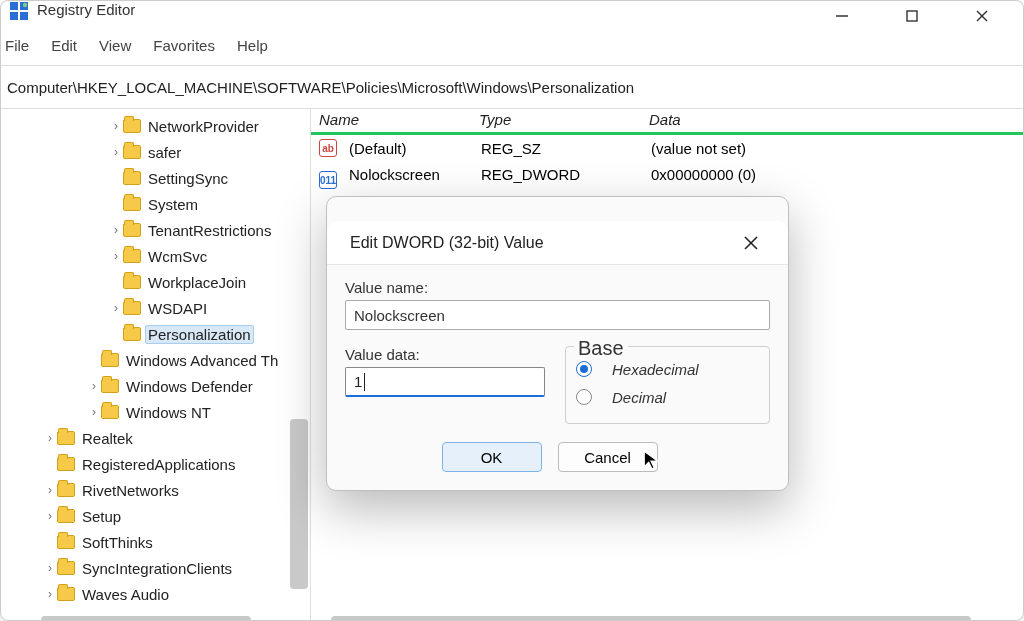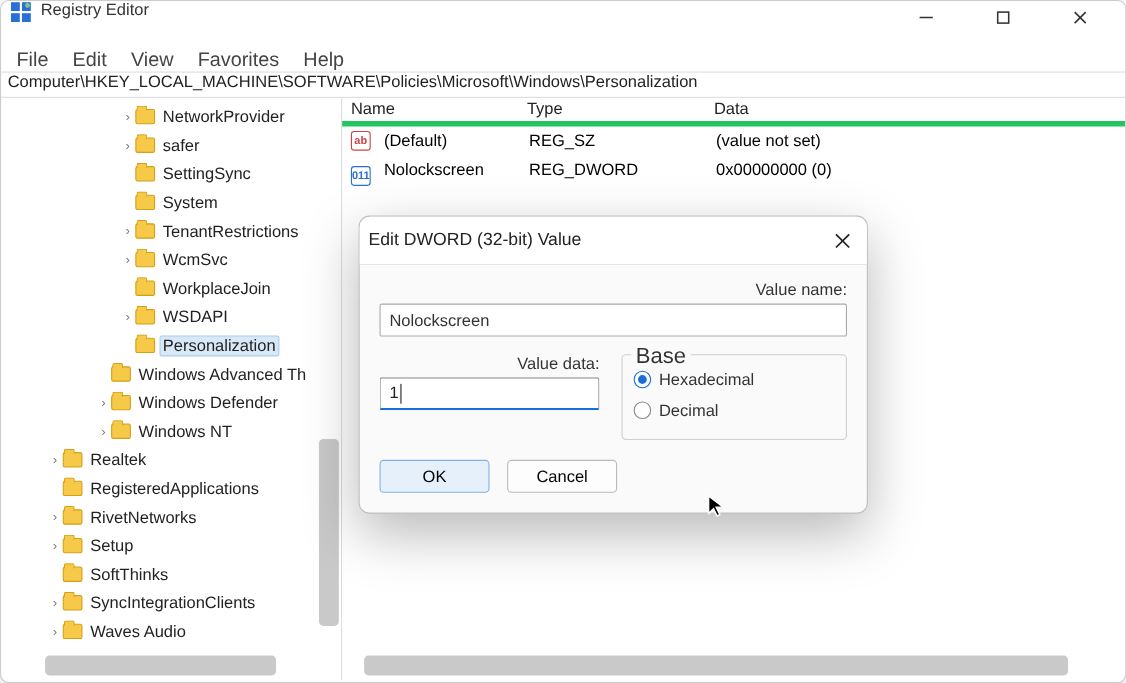--- a/index.html
+++ b/index.html
@@ -8,69 +8,69 @@
     width: 1024px; height: 621px; border: 1px solid #ccc; border-radius: 8px;
     background: #fff; position: relative; overflow: hidden;
     box-shadow: 0 6px 24px rgba(0,0,0,0.15);
   }
   .titlebar { height: 36px; display:flex; padding:0 8px; }
   .titlebar .app-icon { width:20px; height:20px; margin-right:8px; display:flex; align-items:center; justify-content:center; }
   .app-icon svg { width:20px; height:20px; }
   .titlebar .title { color:#333; font-size:15px; flex:0 0 auto; }
   .win-controls { margin-left:auto; display:flex; gap:24px; padding-right:10px; color:#333; }
   .win-btn { width:46px; height:30px; display:flex; align-items:center; justify-content:center; cursor:default; }
-  .menubar { height:28px; display:flex; align-items:flex-end; gap:22px; padding:0 14px; color:#444; font-size:18px; }
-  .addrbar { height:24px; border-top:1px solid #ddd; border-bottom:1px solid #ddd; display:flex; padding:0 6px; font-size:15px; color:#222; }
+  .menubar { height:28px; display:flex; align-items:flex-start; gap:22px; padding:0 4px; color:#444; font-size:15px; }
+  .addrbar { height:44px; border-top:1px solid #ddd; border-bottom:1px solid #ddd; display:flex; align-items:center; padding:0 6px; font-size:15px; color:#222; }
   .content { display:flex; height: calc(621px - 36px - 28px - 28px); }
   .tree-pane { width:310px; border-right:1px solid #ddd; position:relative; overflow:hidden; }
   .tree { padding:4px 0 0 0; font-size:15px; color:#222; }
   .tree .row { display:flex; align-items:center; height:26px; white-space:nowrap; }
   .tree .sp { display:inline-block; }
   .chev { width:14px; text-align:center; color:#777; font-size:12px; display:inline-block; cursor:default;}
   .folder { width:18px; height:14px; background:#f7c948; border:1px solid #d4a017; border-radius:2px; display:inline-block; margin-right:4px; position:relative;}
   .folder::before { content:""; position:absolute; top:-4px; left:0; width:8px; height:4px; background:#f7c948; border:1px solid #d4a017; border-bottom:none; border-radius:2px 2px 0 0;}
   .node-label { padding:1px 3px; border-radius:2px; }
   .node-label.sel { background:#d9e8f7; border:1px solid #a9cdee; padding:0 2px;}
   .tree-scroll-v { position:absolute; right:2px; top:310px; width:18px; height:170px; background:#c9c9c9; border-radius:4px; }
   .tree-scroll-h { position:absolute; bottom:4px; left:40px; height:18px; width:210px; background:#c9c9c9; border-radius:4px; }
 
   .list-pane { flex:1; position:relative; overflow:hidden; }
-  .list-header { display:flex; height:26px; border-bottom:5px solid #22c55e; font-size:15px; color:#222; }
+  .list-header { display:flex; height:26px; border-bottom:3px solid #22c55e; font-size:15px; color:#222;font-style:italic; }
   .col { padding:2px 8px; }
   .col.name { width:160px; } .col.type { width:170px; } .col.data { flex:1; }
   .list-rows { font-size:15px; }
   .list-rows .lrow { display:flex; height:26px; align-items:center; }
   .val-icon { width:18px; height:18px; margin:0 4px 0 8px; display:inline-flex; align-items:center; justify-content:center; border:1px solid #c44; border-radius:3px; font-size:10px; font-weight:bold; color:#c44; background:#fff;}
   .val-icon.dword { border-color:#2a6fd6; color:#2a6fd6;margin-top:12px; }
   .list-scroll-h { position:absolute; bottom:4px; left:20px; height:18px; width:640px; background:#c9c9c9; border-radius:4px; }
 
   
   .dialog {
     position:absolute; left:325px; top:195px; width:463px;
     background:#fafafa; border:1px solid #bfbfbf; border-radius:10px;
     box-shadow: 0 18px 50px rgba(0,0,0,0.28);
   }
-  .dlg-title { height:44px; display:flex; align-items:center; padding:0 8px; background:#fff; border-radius:10px 10px 0 0; border-bottom:1px solid #e6e6e6;}
+  .dlg-title { height:44px; display:flex; align-items:center; padding:0 23px; background:#fff; border-radius:10px 10px 0 0; border-bottom:1px solid #e6e6e6;margin-top:24px;}
   .dlg-title span { font-size:16px; color:#222;}
   .dlg-close { margin-left:auto; width:28px; height:28px; display:flex; align-items:center; justify-content:center; cursor:default;}
   .dlg-body { padding:14px 18px 6px 18px; font-size:15px; color:#333; }
-  .dlg-label { margin-bottom:4px;text-align:right; }
+  .dlg-label { margin-bottom:4px; }
   .dlg-text { width:100%; height:30px; border:1px solid #aaa; background:#fff; padding:2px 8px; font-size:15px; color:#333; border-radius:2px;}
   .dlg-row2 { display:flex; gap:20px; margin-top:16px; }
   .dlg-col-left { flex:0 0 200px; }
   .dlg-col-right { flex:1; }
   .dlg-input-focus { width:100%; height:30px; border:1px solid #888; border-bottom:2px solid #1a6fd6; background:#fff; padding:2px 8px; font-size:15px; color:#222; border-radius:2px; display:flex; align-items:center;}
   .caret { display:inline-block; width:1px; height:18px; background:#222; margin-left:2px;}
   .fieldset { border:1px solid #cfcfcf; border-radius:4px; padding:8px 10px 12px 10px; position:relative;}
   .fieldset .legend { position:absolute; top:-10px; left:8px; background:#fafafa; padding:0 4px; font-size:20px;}
-  .radio-row { display:flex; align-items:center; gap:7px; height:28px; cursor:default;}
+  .radio-row { display:flex; align-items:center; gap:20px; height:28px; cursor:default;font-style:italic;}
   .radio { width:16px; height:16px; border:1px solid #888; border-radius:50%; display:inline-flex; align-items:center; justify-content:center; background:#fff;}
   .radio.checked { border-color:#1a6fd6;}
   .radio.checked::after { content:""; width:8px; height:8px; border-radius:50%; background:#1a6fd6;}
-  .dlg-buttons { display:flex; gap:16px; justify-content:flex-start; padding:12px 34px 18px 18px;}
+  .dlg-buttons { display:flex; gap:16px; justify-content:center; padding:12px 34px 18px 18px;}
   .btn { width:100px; height:30px; border:1px solid #bbb; border-radius:4px; background:#fdfdfd; display:flex; align-items:center; justify-content:center; font-size:15px; cursor:default;}
   .btn.primary { background:#e6f0fb; border-color:#7fb2e8; }
   .cursor-arrow { position:absolute; left:640px; top:448px; pointer-events:none; }
   .cursor-arrow svg { width:22px; height:22px; filter: drop-shadow(0 0 1px #fff);}
 </style>
 </head>
 <body>
 
 <div class="window">
 

